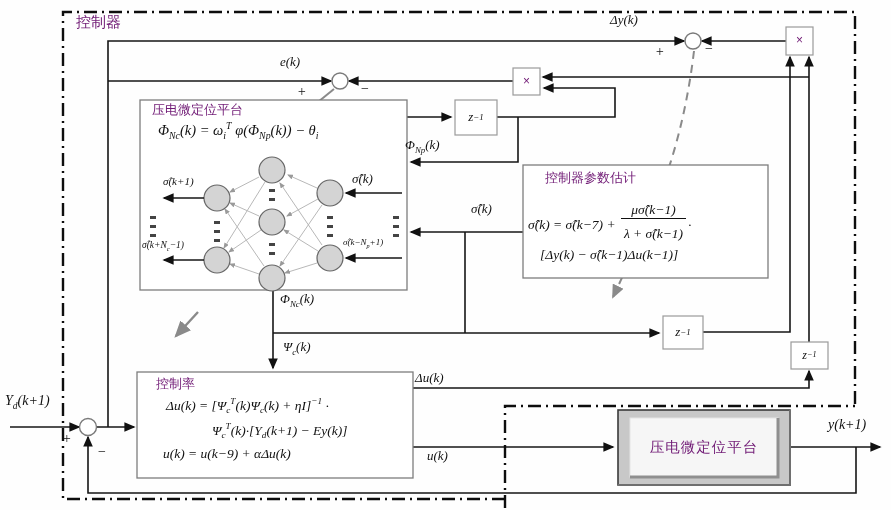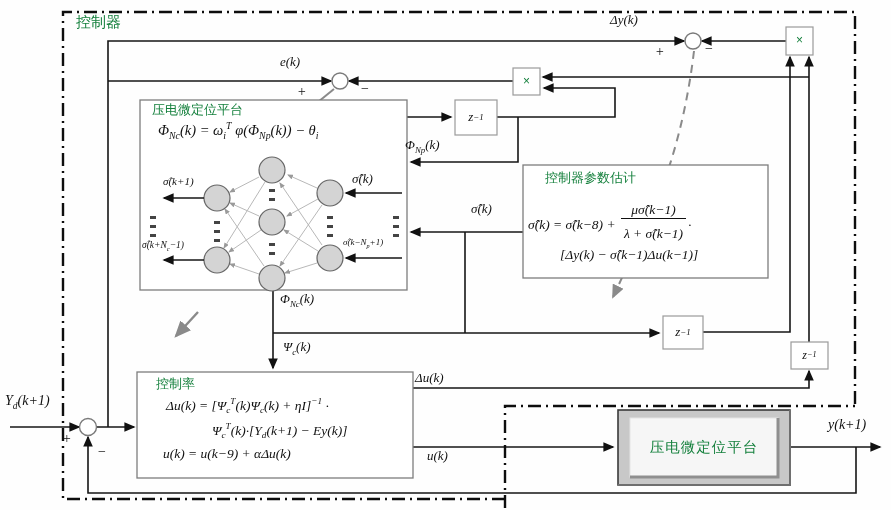--- a/index.html
+++ b/index.html
@@ -1,21 +1,21 @@
 <!DOCTYPE html>
 <html><head>
 <meta charset="utf-8">
 <style>
   html,body{margin:0;padding:0;background:#ffffff;}
   .stage{position:relative;width:891px;height:510px;background:#fefefe;overflow:hidden;
          font-family:"Liberation Serif", serif;}
   .stage svg{position:absolute;left:0;top:0;}
   .lbl{position:absolute;white-space:nowrap;color:#101010;font-style:italic;
        font-family:"Liberation Serif", serif;line-height:1.1;}
-  .cn{position:absolute;white-space:nowrap;color:#15803d;font-style:normal;
+  .cn{position:absolute;white-space:nowrap;color:#701a75;font-style:normal;
       font-family:"Liberation Sans","DejaVu Sans",sans-serif;line-height:1.1;}
   .ctr{display:flex;align-items:center;justify-content:center;text-align:center;}
   sub{font-size:68%;} sup{font-size:68%;}
   .frac{display:inline-block;vertical-align:middle;text-align:center;margin:0 2px;}
   .frac .num{display:block;padding:0 3px;}
   .frac .den{display:block;border-top:1px solid #101010;padding:8px 3px;}
 </style>
 </head>
 <body>
 
@@ -150,23 +150,23 @@
   <div class="lbl" style="left:471px;top:202px;font-size:13px;">σ̂(k)</div>
 
   <div class="lbl ctr" style="left:455px;top:100px;width:42px;height:35px;font-size:13px;">z<sup>−1</sup></div>
   <div class="lbl ctr" style="left:663px;top:316px;width:40px;height:33px;font-size:13px;">z<sup>−1</sup></div>
   <div class="lbl ctr" style="left:791px;top:342px;width:37px;height:27px;font-size:12px;">z<sup>−1</sup></div>
   <div class="cn ctr" style="left:786px;top:27px;width:27px;height:28px;font-size:12px;">×</div>
   <div class="cn ctr" style="left:513px;top:68px;width:27px;height:27px;font-size:12px;">×</div>
 
   <div class="cn" style="left:545px;top:171px;font-size:13px;">控制器参数估计</div>
   <div class="lbl" style="left:528px;top:203px;font-size:13.5px;">
-    <span>σ̂(k) = σ̂(k−8) + </span><span class="frac"><span class="num">μσ̂(k−1)</span><span class="den">λ + σ̂(k−1)</span></span><span>·</span>
+    <span>σ̂(k) = σ̂(k−7) + </span><span class="frac"><span class="num">μσ̂(k−1)</span><span class="den">λ + σ̂(k−1)</span></span><span>·</span>
   </div>
-  <div class="lbl" style="left:560px;top:248px;font-size:13.5px;">[Δy(k) − σ̂(k−1)Δu(k−1)]</div>
+  <div class="lbl" style="left:540px;top:248px;font-size:13.5px;">[Δy(k) − σ̂(k−1)Δu(k−1)]</div>
 
   <div class="cn" style="left:156px;top:377px;font-size:13px;">控制率</div>
   <div class="lbl" style="left:166px;top:396px;font-size:13.5px;">Δu(k) = [Ψ<sub>c</sub><sup>T</sup>(k)Ψ<sub>c</sub>(k) + ηI]<sup>−1</sup> ·</div>
   <div class="lbl" style="left:212px;top:421px;font-size:13.5px;">Ψ<sub>c</sub><sup>T</sup>(k)·[Y<sub>d</sub>(k+1) − Ey(k)]</div>
   <div class="lbl" style="left:163px;top:447px;font-size:13.5px;">u(k) = u(k−9) + αΔu(k)</div>
 
   <div class="lbl" style="left:415px;top:371px;font-size:13px;">Δu(k)</div>
   <div class="lbl" style="left:427px;top:449px;font-size:13px;">u(k)</div>
 
   <div class="lbl" style="left:5px;top:393px;font-size:14px;">Y<sub>d</sub>(k+1)</div>

